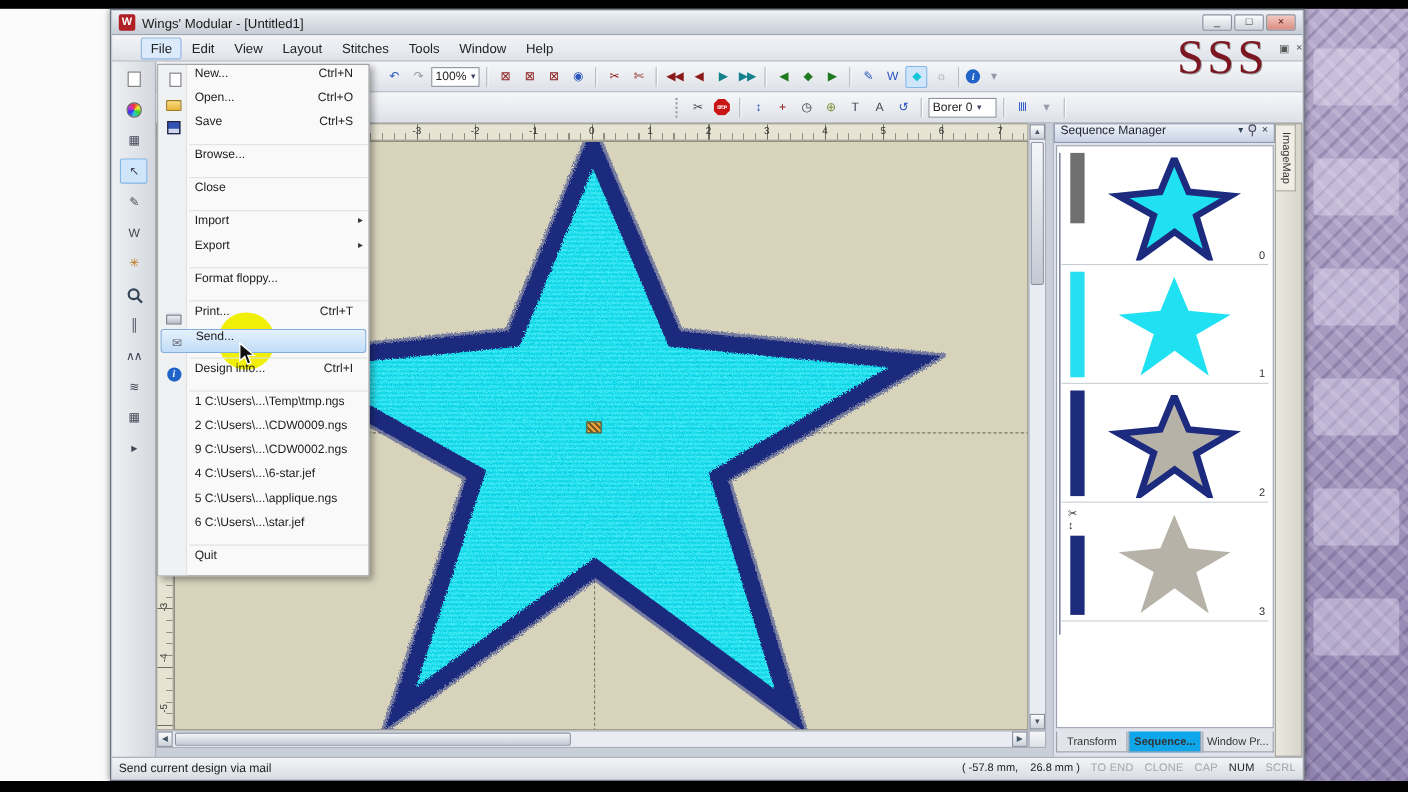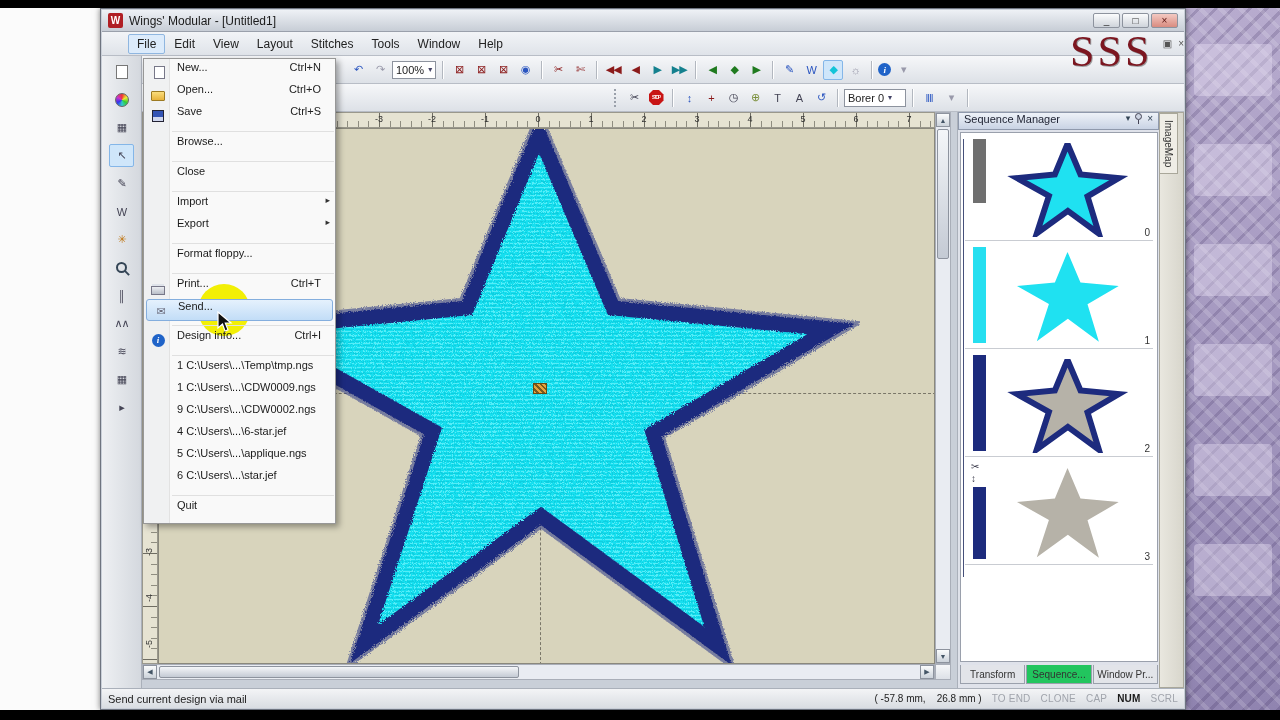--- a/index.html
+++ b/index.html
@@ -88,37 +88,37 @@
   .sm-body{position:absolute;left:2px;top:20px;width:198px;height:530px;background:#fff;border:1px solid #9aa0ac;overflow:hidden}
   .sm-cell{position:absolute;left:4px;width:188px;height:106px;background:#fff;border-bottom:1px solid #c9ccd2}
   .sm-bar{position:absolute;left:8px;top:4px;width:13px;height:96px}
   .bar-gray{background:#6f6f6f;height:64px}
   .bar-cyan{background:#26dff0}
   .bar-navy{background:#1d2b7d}
   .sm-num{position:absolute;right:3px;bottom:2px;font-size:10px;color:#333}
   .sm-line{position:absolute;left:2px;top:6px;width:1px;height:438px;background:#46507a}
   .sm-tabs{position:absolute;left:2px;bottom:4px;width:198px;height:19px;display:flex;gap:1px}
   .sm-tab{flex:1;display:flex;align-items:center;justify-content:center;font-size:10px;color:#333;background:#e2e4e9;border:1px solid #9aa0ac;border-top:none}
-  .sm-tab.active{background:#22c55e;font-weight:normal}
+  .sm-tab.active{background:#0ea5e9;font-weight:bold}
   .pin-ic{width:7px;height:7px;border:1px solid #445;background:#cdd4e2;border-radius:50%;position:relative}
   .pin-ic::after{content:"";position:absolute;left:2px;top:6px;width:1px;height:4px;background:#445}
   .thumb{position:absolute;left:34px;top:8px}
   .th-cyan-o{fill:#1fe1f1;stroke:#1d2b7e;stroke-width:34px}
   .th-cyan{fill:#1fe1f1;stroke:none}
   .th-gray-o{fill:#b6b2a8;stroke:#1d2b7e;stroke-width:34px}
   .th-gray{fill:#b6b2a8;stroke:none}
 
   .imap{background:linear-gradient(90deg,#e9e7df,#d8d6cc);border:1px solid #a9a79a}
   .imap-tab{writing-mode:vertical-rl;font-size:10px;color:#333;padding:6px 3px;background:#efede6;border:1px solid #a9a79a;border-left:none}
 
   
   .statusbar{background:linear-gradient(#f3f4f6,#d9dde2);border-top:1px solid #aab0ba;display:flex;align-items:center;font-size:11px;color:#222;padding:0 6px;gap:10px}
   .st-coord{font-size:10px;color:#222;white-space:pre}
   .st-tog{font-size:10px;color:#a0a4ac;letter-spacing:.2px}
-  .st-tog.on{color:#1a1a1a;font-weight:bold}
+  .st-tog.on{color:#1a1a1a;font-weight:normal}
 
   .watermark{font-family:"Liberation Serif",serif;font-size:44px;font-weight:normal;color:#7c1620;letter-spacing:3px;text-shadow:1px 1px 0 rgba(0,0,0,.35);z-index:45}
   .vidright{background:
      repeating-linear-gradient(45deg,rgba(255,255,255,.14) 0 4px,transparent 4px 14px),
      repeating-linear-gradient(-45deg,rgba(58,42,92,.20) 0 3px,transparent 3px 12px),
      linear-gradient(#b7abce,#9084b0)}
   .vidcard{position:absolute;left:8px;width:78px;height:52px;background:rgba(236,230,248,.38);border-radius:4px}
 </style>
 </head>
 <body>
@@ -428,21 +428,21 @@
           <span class="info-ico">i</span>
         </span>
       <span>Design info...</span>
       <span class="fm-short">Ctrl+I</span>
     </div>
     <div class="fm-sep"></div>
     <div class="fm-item">
       <span>1 C:\Users\...\Temp\tmp.ngs</span>
     </div>
     <div class="fm-item">
-      <span>1 C:\Users\...\CDW0009.ngs</span>
+      <span>2 C:\Users\...\CDW0009.ngs</span>
     </div>
     <div class="fm-item">
       <span>9 C:\Users\...\CDW0002.ngs</span>
     </div>
     <div class="fm-item">
       <span>4 C:\Users\...\6-star.jef</span>
     </div>
     <div class="fm-item">
       <span>5 C:\Users\...\applique.ngs</span>
     </div>

